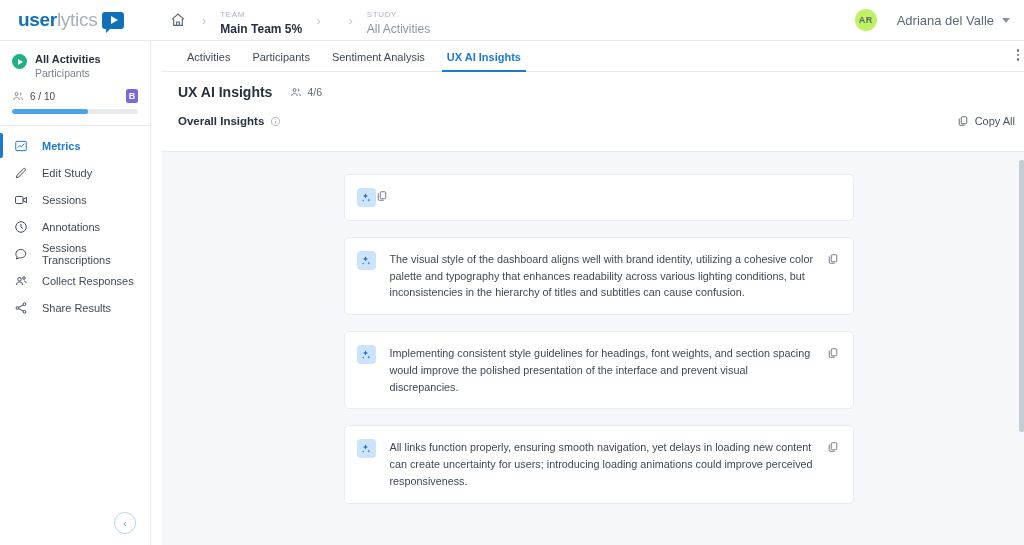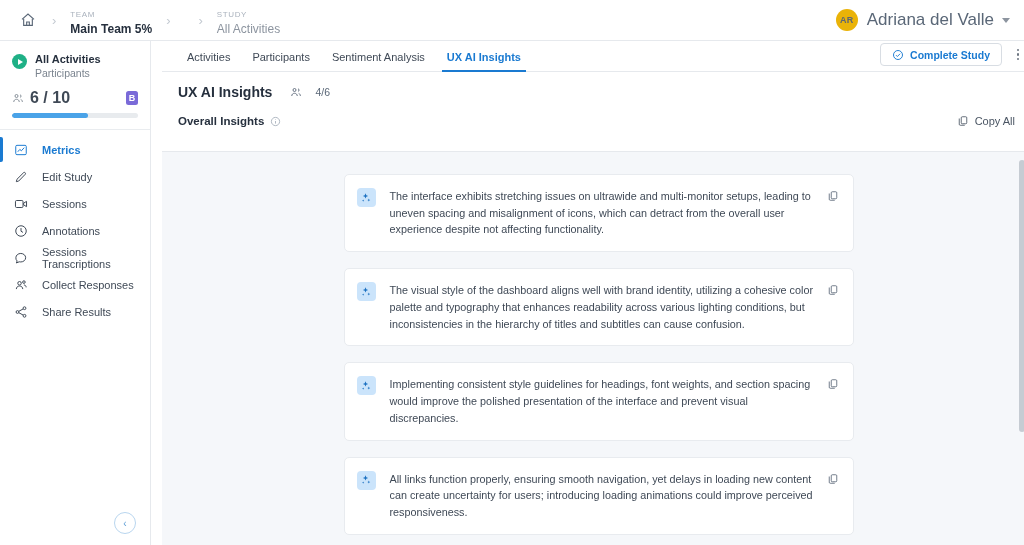--- a/index.html
+++ b/index.html
@@ -42,25 +42,25 @@
   .crumbs { display: flex; align-items: center; margin-left: 20px; flex: 1; }
   .crumb-home { width: 18px; height: 18px; color: #5a6777; display: flex; align-items: center; }
   .crumb-sep { color: #c3c9d1; font-size: 13px; margin: 0 14px; }
   .crumb-block { line-height: 1.15; }
   .crumb-kicker { font-size: 8px; letter-spacing: 0.6px; color: #aab2bd; text-transform: uppercase; }
   .crumb-val { font-size: 12px; font-weight: bold; color: #26303e; margin-top: 1px; }
   .crumb-val.muted { font-weight: normal; color: #8c949f; }
 
   .user-area { display: flex; align-items: center; padding-right: 14px; }
   .avatar {
-    width: 22px; height: 22px; border-radius: 50%; background: #eab308;
+    width: 22px; height: 22px; border-radius: 50%; background: #bef264;
     color: #5c6573; font-size: 9px; font-weight: bold;
     display: flex; align-items: center; justify-content: center; letter-spacing: 0.3px;
   }
-  .user-name { font-size: 17px; color: #5a6777; margin-left: 9px; }
+  .user-name { font-size: 13px; color: #5a6777; margin-left: 20px; }
   .caret-dn {
     margin-left: 8px; width: 0; height: 0;
     border-left: 4px solid transparent; border-right: 4px solid transparent;
     border-top: 5px solid #8c949f;
   }
 
   
   .sidebar {
     position: absolute; top: 41px; left: 0; width: 151px; height: 504px;
     background: #fff; border-right: 1px solid #e6e9ed;
@@ -73,21 +73,21 @@
   }
   .study-dot:after {
     content: ""; width: 0; height: 0; border-left: 5px solid #fff;
     border-top: 3px solid transparent; border-bottom: 3px solid transparent; margin-left: 2px;
   }
   .study-txt { margin-left: 8px; }
   .study-title { font-size: 11px; font-weight: bold; color: #26303e; }
   .study-sub { font-size: 10.5px; color: #7b848f; margin-top: 2px; }
   .ratio-row { display: flex; align-items: center; margin-top: 10px; }
   .ratio-ico { color: #7b848f; display: flex; width: 13px; }
-  .ratio-txt { font-size: 16px; color: #3f4956; font-weight: bold; margin-left: 5px; }
+  .ratio-txt { font-size: 10px; color: #3f4956; font-weight: normal; margin-left: 5px; }
   .badge-b {
     margin-left: auto; width: 12px; height: 14px; border-radius: 2.5px;
     background: #7a6ad8; color: #fff; font-size: 9px; font-weight: bold;
     display: flex; align-items: center; justify-content: center;
   }
   .prog-track {
     margin-top: 6px; height: 5px; border-radius: 3px; background: #e8ebee; overflow: hidden;
   }
   .prog-fill { height: 5px; background: #4aa3e8; border-radius: 3px; }
   .sb-divider { height: 1px; background: #e9ecef; margin: 11px 0 0 0; }
@@ -137,21 +137,21 @@
   .btn .b-ico { display: flex; margin-right: 6px; }
   .kebab {
     margin-left: 9px; width: 14px; height: 22px; display: flex; flex-direction: column;
     align-items: center; justify-content: center; cursor: pointer;
   }
   .kebab i { width: 2.5px; height: 2.5px; border-radius: 50%; background: #6c7580; margin: 1px 0; display:block; }
 
   .page-head { padding: 12px 16px 0 16px; }
   .page-title-row { display: flex; align-items: center; }
   .page-title { font-size: 14px; font-weight: bold; color: #26303e; }
-  .pt-count { display: flex; align-items: center; margin-left: 13px; color: #7b848f; gap: 8px; }
+  .pt-count { display: flex; align-items: center; margin-left: 13px; color: #7b848f; }
   .pt-count span { font-size: 10.5px; margin-left: 5px; color: #5a6777; }
   .section-row { display: flex; align-items: center; margin-top: 15px; padding-bottom: 10px; }
   .section-title { font-size: 11.5px; font-weight: bold; color: #26303e; }
   .info-ico { margin-left: 6px; color: #aab2bd; display: flex; }
   .copy-all {
     margin-left: auto; display: flex; align-items: center; cursor: pointer;
     color: #4a5563; font-size: 11px; padding-right: 4px;
   }
   .copy-all span { margin-left: 6px; font-weight: normal; }
 
@@ -177,20 +177,27 @@
   .vscroll {
     position: absolute; right: 5px; top: 8px; width: 6px; height: 272px;
     background: #c6ccd3; border-radius: 3px;
   }
   .vscroll-track { position: absolute; right: 5px; top: 0; bottom: 0; width: 6px; }
 </style>
 </head>
 <body>
 
 <div class="topbar">
+  <div class="logo-wrap">
+    <span class="logo-user">user</span>
+      <span class="logo-lytics">lytics</span>
+    <span class="logo-bubble">
+        <span class="logo-play"></span>
+      </span>
+  </div>
 
   <div class="crumbs">
     <span class="crumb-home">
       <svg width="16" height="16" viewBox="0 0 24 24" fill="none" stroke="currentColor" stroke-width="1.7">
         <path d="M3 11 12 3l9 8"></path>
           <path d="M5.5 10v10h13V10"></path>
           <path d="M10 20v-5h4v5"></path>
       </svg>
     </span>
     <span class="crumb-sep">›</span>
@@ -313,29 +320,20 @@
 
 <div class="main">
 
   <div class="tabbar">
     <div class="tab">Activities</div>
     <div class="tab">Participants</div>
     <div class="tab">Sentiment Analysis</div>
     <div class="tab active">UX AI Insights</div>
 
     <div class="tab-actions">
-      <div class="btn primary-link">
-        <span class="b-ico">
-          <svg width="12" height="12" viewBox="0 0 24 24" fill="none" stroke="currentColor" stroke-width="1.9">
-              <circle cx="12" cy="12" r="9"></circle>
-              <path d="M8 12.3l2.7 2.7L16.2 9.5"></path>
-            </svg>
-        </span>
-        <span>Complete Study</span>
-      </div>
       <div class="kebab">
           <i></i>
           <i></i>
           <i></i>
         </div>
     </div>
   </div>
 
   <div class="page-head">
     <div class="page-title-row">
@@ -376,21 +374,20 @@
   <div class="insights-area">
     <div class="cards" id="cards">
         <div class="card">
           <span class="ai-ico">
             <svg width="12" height="12" viewBox="0 0 24 24" fill="currentColor">
               <path d="M11 2.6l1.5 3.8 3.8 1.5-3.8 1.5L11 13.2 9.5 9.4 5.7 7.9l3.8-1.5z"></path>
               <path d="M17.6 13.2l.85 2.1 2.1.85-2.1.85-.85 2.1-.85-2.1-2.1-.85 2.1-.85z"></path>
               <path d="M6.3 15.1l.6 1.5 1.5.6-1.5.6-.6 1.5-.6-1.5-1.5-.6 1.5-.6z"></path>
             </svg>
           </span>
-          <div class="card-text">The interface exhibits stretching issues on ultrawide and multi-monitor setups, leading to uneven spacing and misalignment of icons, which can detract from the overall user experience despite not affecting functionality.</div>
           <span class="copy-ico">
             <svg width="12" height="12" viewBox="0 0 24 24" fill="none" stroke="currentColor" stroke-width="1.7">
               <rect x="8.5" y="3.5" width="11" height="14" rx="2"></rect>
               <path d="M15.5 20.5h-9a2 2 0 01-2-2V7"></path>
             </svg>
           </span>
         </div>
         <div class="card">
           <span class="ai-ico">
             <svg width="12" height="12" viewBox="0 0 24 24" fill="currentColor">

